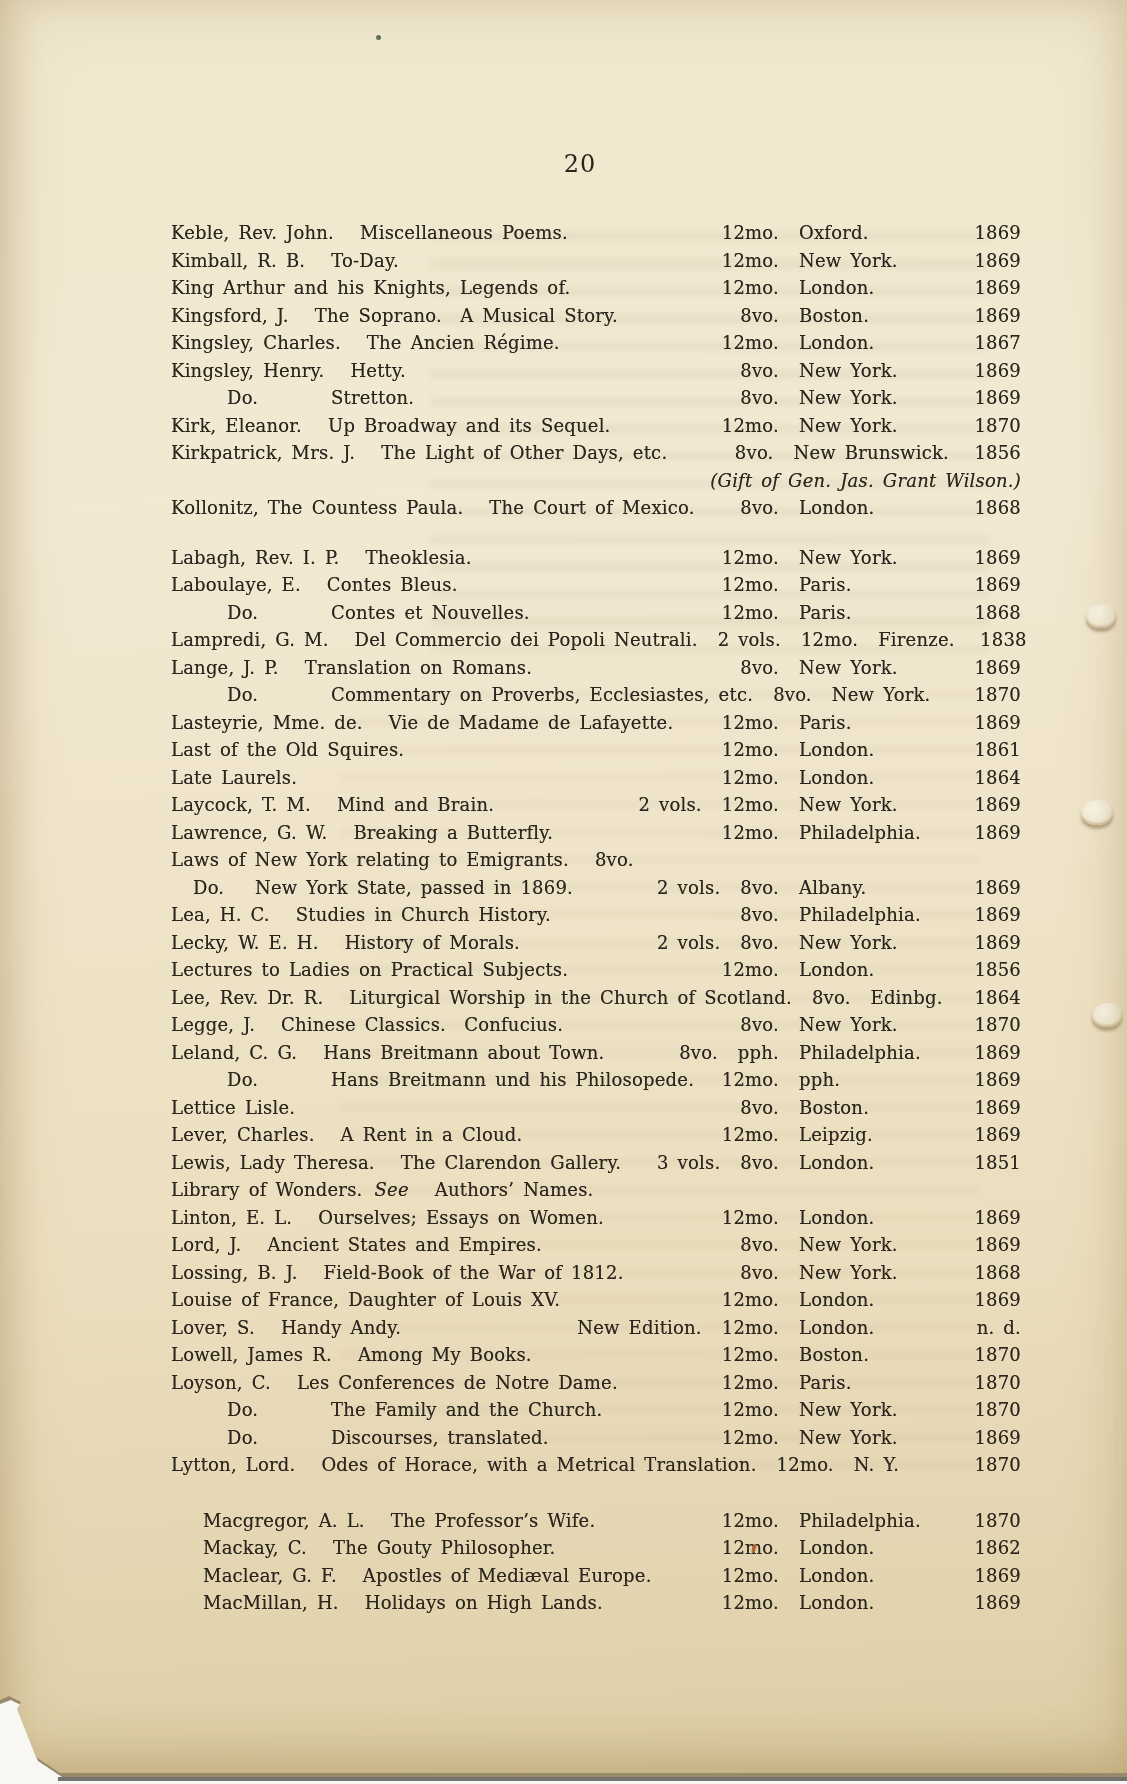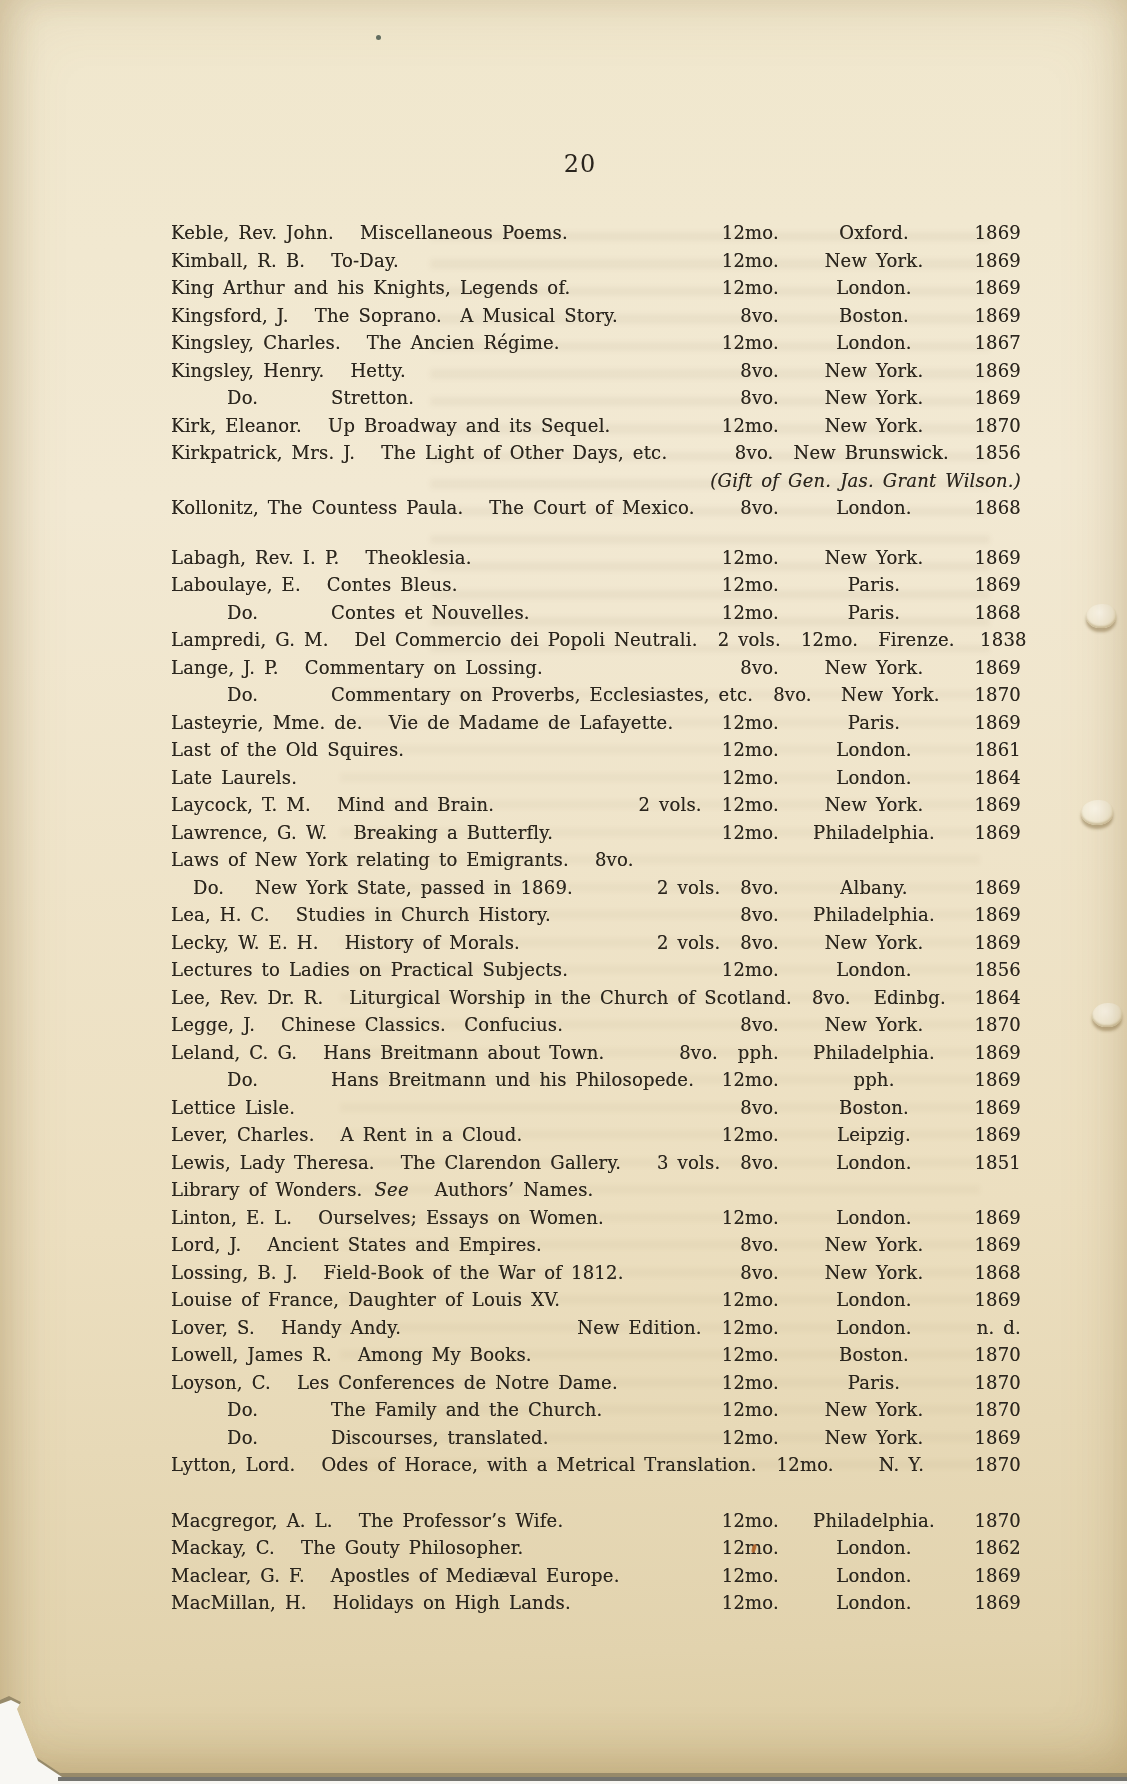--- a/index.html
+++ b/index.html
@@ -40,36 +40,36 @@
   }
   .dot-dark{position:absolute;z-index:5;width:5px;height:5px;border-radius:50%;background:#3d4f46;opacity:.8;}
   .fleck{position:absolute;z-index:5;width:4px;height:9px;border-radius:50%;background:#b9692f;transform:rotate(18deg);opacity:.9;}
   
   .page-number{
     position:absolute;left:155px;top:150px;width:850px;z-index:4;
     text-align:center;font-size:24px;color:var(--ink,#2a251d);letter-spacing:1px;
   }
   .list{position:absolute;left:171px;top:219px;width:850px;z-index:4;}
   .section:nth-child(2){margin-top:22px;}
-  .section:nth-child(3){margin-top:28px;}
+  .section:nth-child(3){margin-top:28px;margin-left:32px;}
   .row{
     display:flex;align-items:baseline;height:27.5px;line-height:27.5px;
     font-size:18px;color:var(--ink,#2a251d);white-space:nowrap;
     word-spacing:3px;letter-spacing:.2px;
     text-shadow:0 0 .5px rgba(42,37,29,.55);
   }
   .left{white-space:nowrap;flex-shrink:0;}
   .title{margin-left:26px;}
   .see{margin-left:12px;font-style:italic;}
   .see + .title{}
   .do .author{display:inline-block;width:134px;padding-left:56px;box-sizing:border-box;}
   .do.tight .author{width:58px;padding-left:22px;}
   .right{display:flex;align-items:baseline;margin-left:auto;flex-shrink:1;min-width:0;}
   .right span{margin-left:20px;}
-  .place{width:150px;min-width:max-content;flex-shrink:1;text-align:center;}
+  .place{width:150px;min-width:max-content;flex-shrink:1;text-align:left;}
   .year{width:52px;flex-shrink:0;text-align:right;}
   .note-row{justify-content:flex-end;}
   .note{font-style:italic;}
 </style>
 </head>
 <body>
 
 <div class="page-shadow"></div>
 <div class="bottom-line"></div>
 
@@ -193,21 +193,21 @@
         <div class="row">
           <span class="left"><span class="author">Lampredi, G. M.</span><span class="title">Del Commercio dei Popoli Neutrali.</span></span>
           <span class="right">
             <span class="extra">2 vols.</span>
             <span class="extra">12mo.</span>
             <span class="place">Firenze.</span>
             <span class="year">1838</span>
           </span>
         </div>
         <div class="row">
-          <span class="left"><span class="author">Lange, J. P.</span><span class="title">Commentary on Lossing.</span></span>
+          <span class="left"><span class="author">Lange, J. P.</span><span class="title">Translation on Romans.</span></span>
           <span class="right">
             <span class="extra">8vo.</span>
             <span class="place">New York.</span>
             <span class="year">1869</span>
           </span>
         </div>
         <div class="row do">
           <span class="left"><span class="author">Do.</span><span class="title">Commentary on Proverbs, Ecclesiastes, etc.</span></span>
           <span class="right">
             <span class="extra">8vo.</span>

